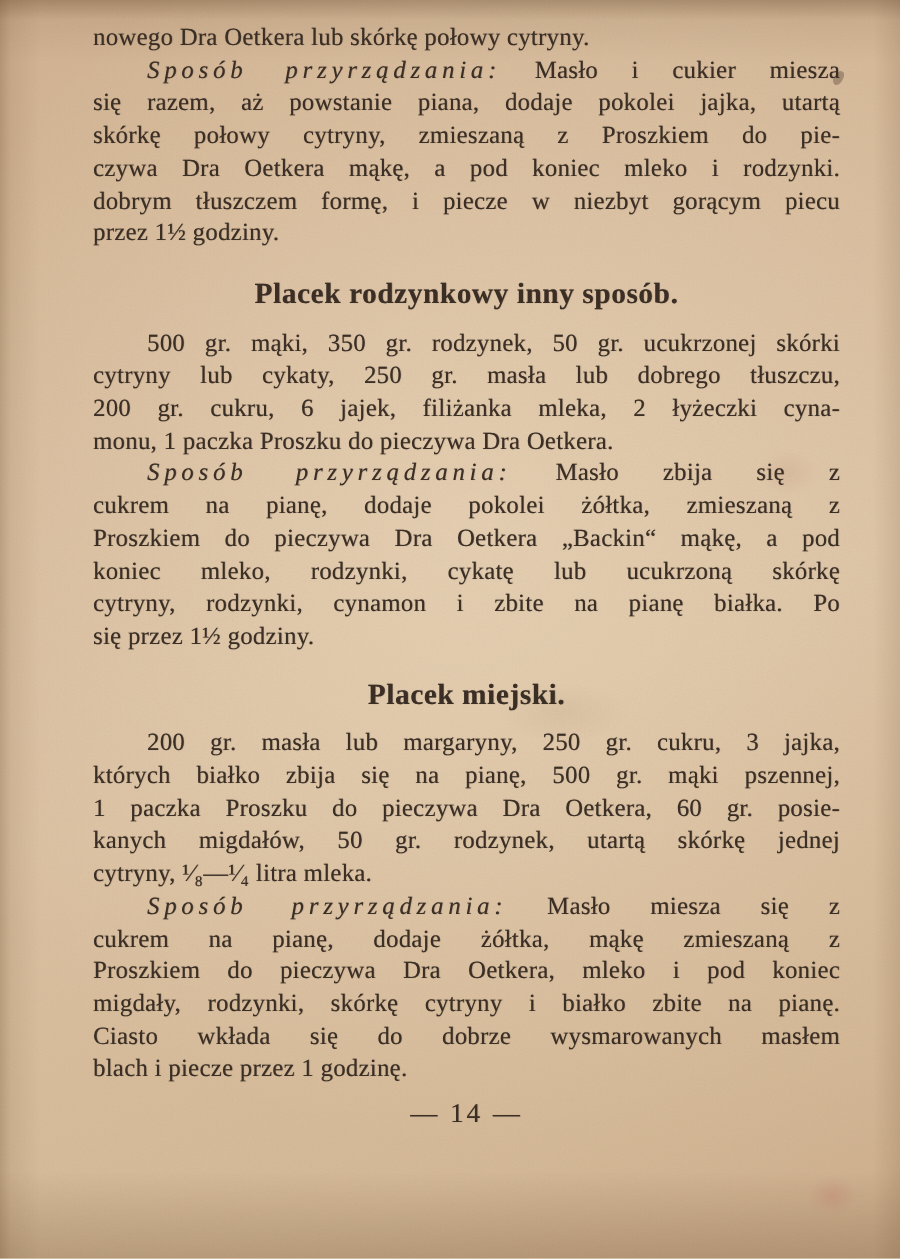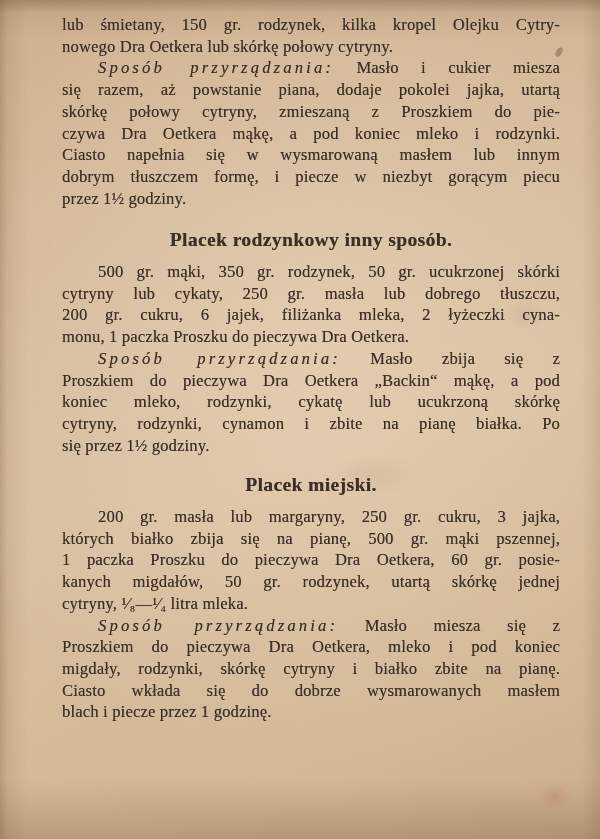--- a/index.html
+++ b/index.html
@@ -69,51 +69,50 @@
 </svg>
 
 <div class="stain stain-1"></div>
 <div class="stain stain-2"></div>
 <div class="stain stain-3"></div>
 <div class="speck"></div>
 
 <div class="text-column">
 
   <div>
-    <div class="line">lub śmietany, 150 gr. rodzynek, kilka kropel Olejku Cytry-</div>
     <div class="line last">nowego Dra Oetkera lub skórkę połowy cytryny.</div>
   </div>
 
   <div>
     <div class="line indent">
       <span class="lead">Sposób przyrządzania:</span>
       <span>Masło i cukier miesza</span>
     </div>
     <div class="line">się razem, aż powstanie piana, dodaje pokolei jajka, utartą</div>
     <div class="line">skórkę połowy cytryny, zmieszaną z Proszkiem do pie-</div>
     <div class="line">czywa Dra Oetkera mąkę, a pod koniec mleko i rodzynki.</div>
-    <div class="line">Ciasto napełnia się w wysmarowaną masłem lub innym</div>
     <div class="line">dobrym tłuszczem formę, i piecze w niezbyt gorącym piecu</div>
     <div class="line last">przez 1½ godziny.</div>
   </div>
 
   <div class="heading">Placek rodzynkowy inny sposób.</div>
 
   <div>
     <div class="line indent">500 gr. mąki, 350 gr. rodzynek, 50 gr. ucukrzonej skórki</div>
     <div class="line">cytryny lub cykaty, 250 gr. masła lub dobrego tłuszczu,</div>
     <div class="line">200 gr. cukru, 6 jajek, filiżanka mleka, 2 łyżeczki cyna-</div>
     <div class="line last">monu, 1 paczka Proszku do pieczywa Dra Oetkera.</div>
   </div>
 
   <div>
     <div class="line indent">
       <span class="lead">Sposób przyrządzania:</span>
       <span>Masło zbija się z</span>
     </div>
+    <div class="line">cukrem na pianę, dodaje pokolei żółtka, zmieszaną z</div>
     <div class="line">Proszkiem do pieczywa Dra Oetkera „Backin“ mąkę, a pod</div>
     <div class="line">koniec mleko, rodzynki, cykatę lub ucukrzoną skórkę</div>
     <div class="line">cytryny, rodzynki, cynamon i zbite na pianę białka. Po</div>
     <div class="line last">się przez 1½ godziny.</div>
   </div>
 
   <div class="heading second">Placek miejski.</div>
 
   <div>
     <div class="line indent">200 gr. masła lub margaryny, 250 gr. cukru, 3 jajka,</div>
@@ -121,20 +120,22 @@
     <div class="line">1 paczka Proszku do pieczywa Dra Oetkera, 60 gr. posie-</div>
     <div class="line">kanych migdałów, 50 gr. rodzynek, utartą skórkę jednej</div>
     <div class="line last">cytryny, ¹⁄₈—¹⁄₄ litra mleka.</div>
   </div>
 
   <div>
     <div class="line indent">
       <span class="lead">Sposób przyrządzania:</span>
       <span>Masło miesza się z</span>
     </div>
+    <div class="line">cukrem na pianę, dodaje żółtka, mąkę zmieszaną z</div>
     <div class="line">Proszkiem do pieczywa Dra Oetkera, mleko i pod koniec</div>
     <div class="line">migdały, rodzynki, skórkę cytryny i białko zbite na pianę.</div>
     <div class="line">Ciasto wkłada się do dobrze wysmarowanych masłem</div>
     <div class="line last">blach i piecze przez 1 godzinę.</div>
   </div>
 
+  <div class="page-number">— 14 —</div>
 
 </div>
 
 </body></html>

